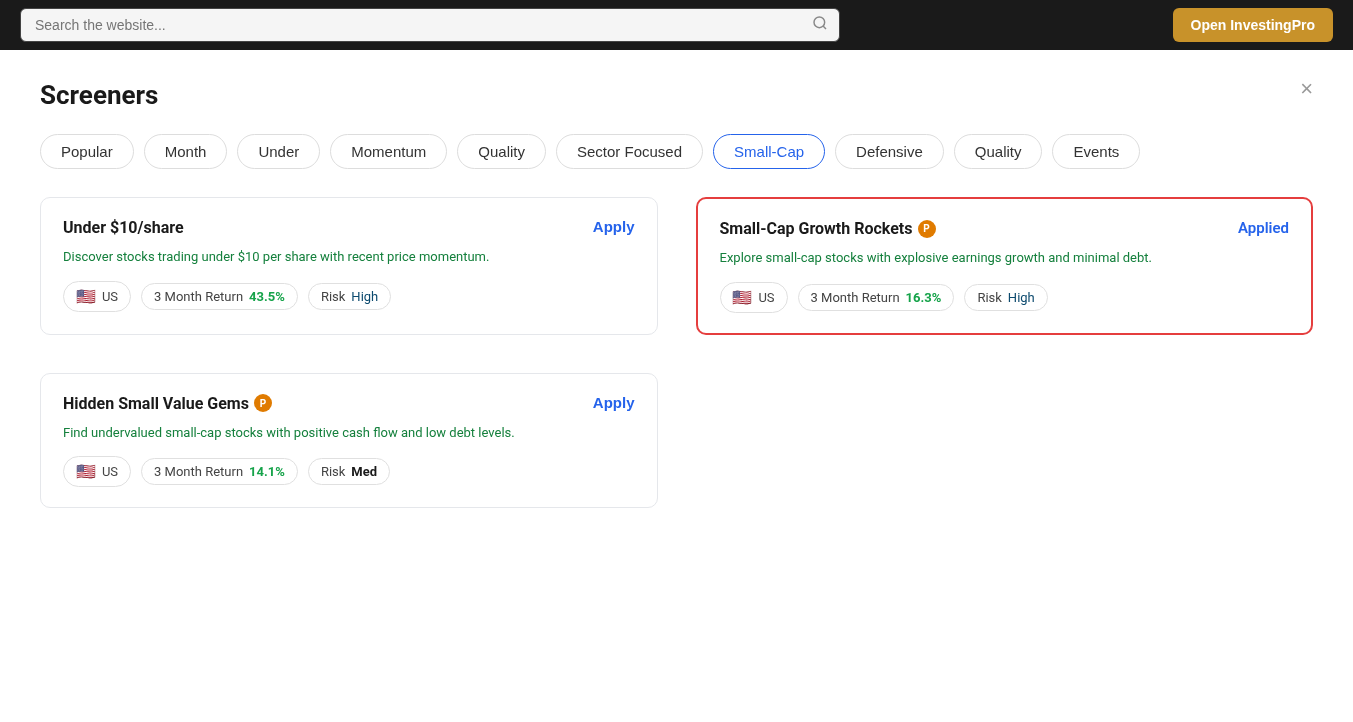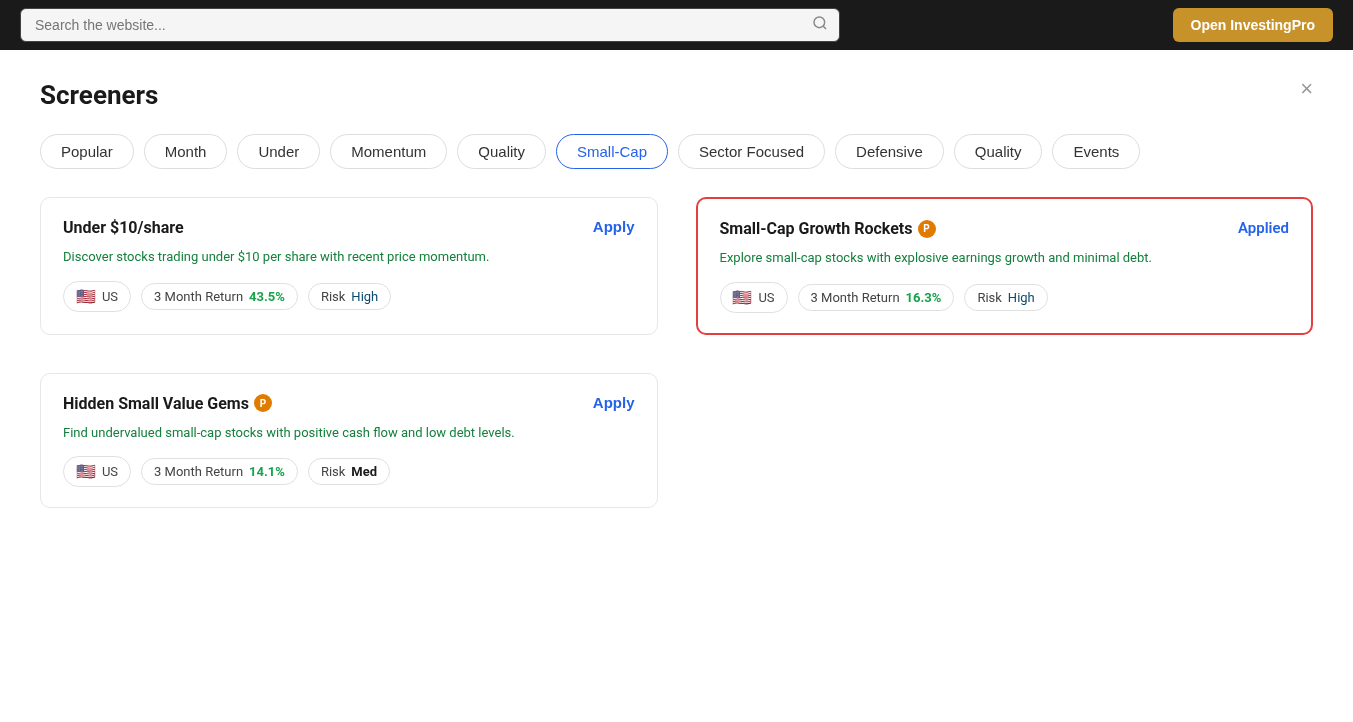--- a/index.html
+++ b/index.html
@@ -233,22 +233,22 @@
 <div class="main-content">
   <h1 class="modal-title">Screeners</h1>
   <button class="close-btn">×</button>
 
   <div class="filter-tabs" id="filter-tabs-container">
       <button class="filter-tab">Popular</button>
       <button class="filter-tab">Month</button>
       <button class="filter-tab">Under</button>
       <button class="filter-tab">Momentum</button>
       <button class="filter-tab">Quality</button>
+      <button class="filter-tab">Sector Focused</button>
       <button class="filter-tab active">Small-Cap</button>
-      <button class="filter-tab">Sector Focused</button>
       <button class="filter-tab">Defensive</button>
       <button class="filter-tab">Quality</button>
       <button class="filter-tab">Events</button>
     </div>
 
   <div class="cards-grid" id="screener-cards-grid">
       <div class="screener-card">
       <div class="card-header">
         <span class="card-title">
           Under $10/share

